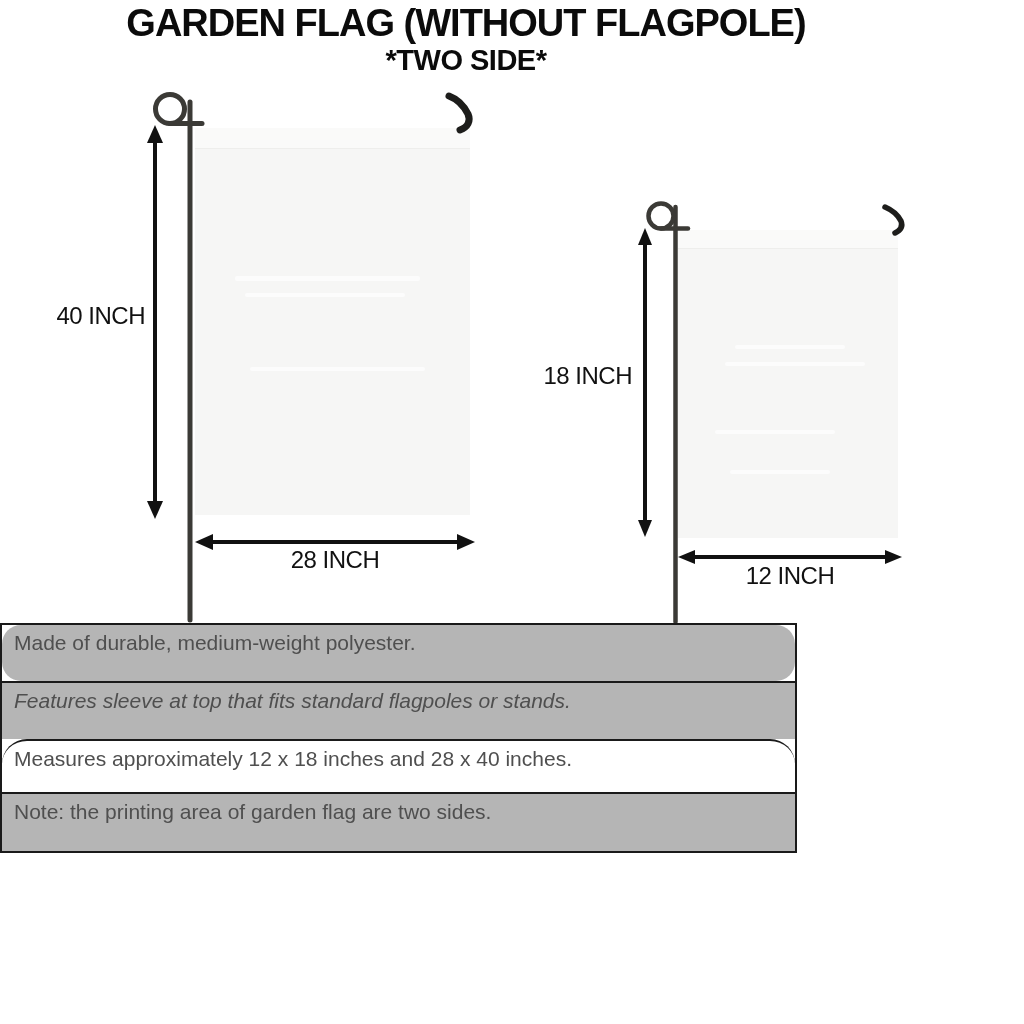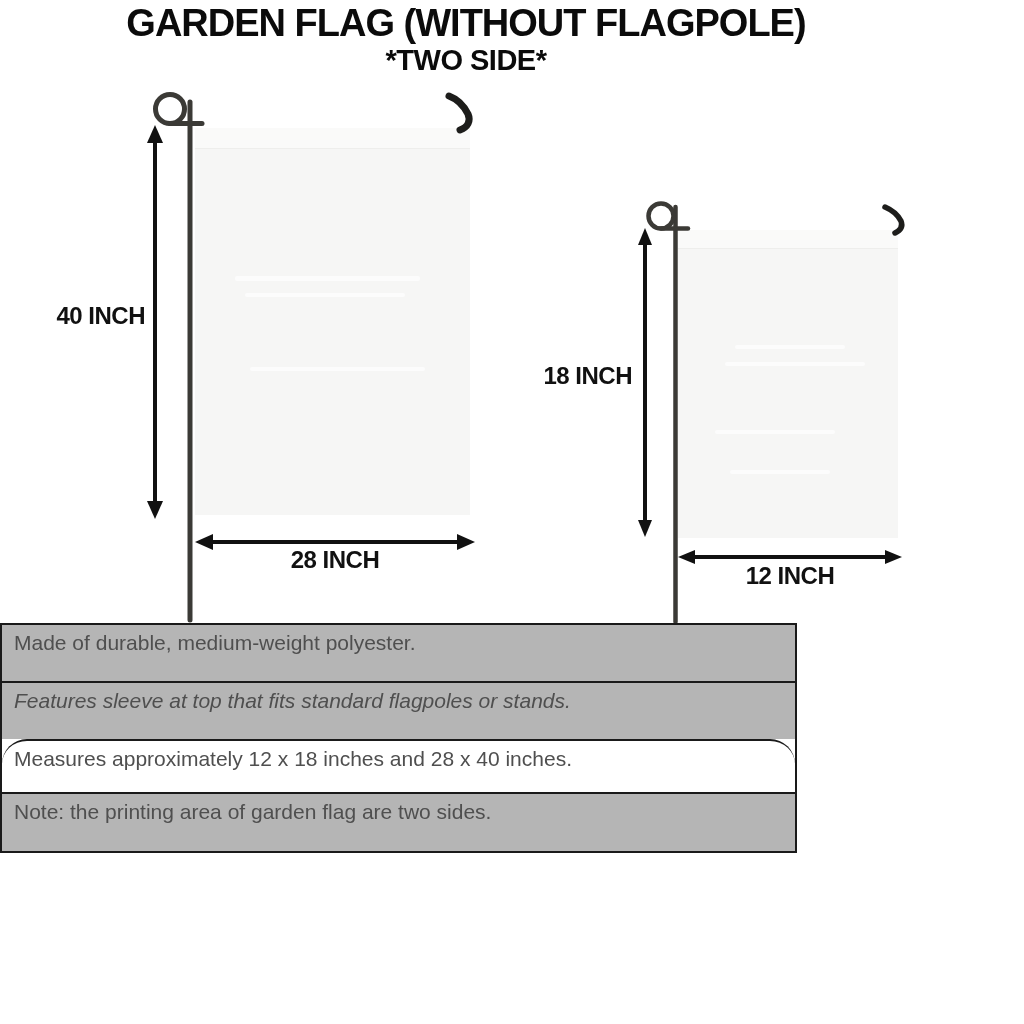--- a/index.html
+++ b/index.html
@@ -21,30 +21,30 @@
   .streak{position:absolute;background:rgba(255,255,255,0.65);border-radius:2px;}
 
   
   .overlay{position:absolute;left:0;top:0;width:1024px;height:1024px;pointer-events:none;}
   .pole{stroke:var(--pole,#3b3a36);fill:none;stroke-linecap:round;}
   .hook{stroke:var(--hook,#1d1d1b);fill:none;stroke-linecap:round;}
   .dim-line{stroke:var(--arrow,#111111);}
   .dim-head{fill:var(--arrow,#111111);}
 
   
-  .dim-label{position:absolute;font-size:24px;font-weight:700;color:var(--label-text,#111111);letter-spacing:-0.5px;}
+  .dim-label{position:absolute;font-size:24px;font-weight:400;color:var(--label-text,#111111);letter-spacing:-0.5px;}
   .lbl-40{left:30px;top:302px;width:115px;text-align:right;}
   .lbl-28{left:197px;top:546px;width:276px;text-align:center;}
   .lbl-18{left:520px;top:362px;width:112px;text-align:right;}
   .lbl-12{left:680px;top:562px;width:220px;text-align:center;}
 
   
   .feature-table{position:absolute;left:0;top:623px;width:797px;border:2px solid var(--table-border,#1a1a1a);box-sizing:border-box;background:#fff;}
   .feature-row{box-sizing:border-box;padding:5px 10px 0 12px;font-size:21px;line-height:1.25;color:var(--row-text,#4f4f4f);border-top:2px solid var(--table-border,#1a1a1a);}
-  .feature-row:first-child{border-top:none;}
+  .feature-row:first-child{border-top:none;border-radius:19px;}
   .feature-row.shaded{background:var(--row-shaded-bg,#b5b5b5);}
   .feature-row.plain{background:var(--row-plain-bg,#ffffff);}
   .row-h1{height:56px;} .row-h2{height:59px;} .row-h3{height:58px;font-style:italic;} .row-h4{height:53px;border-radius:25px;} .row-h5{height:59px;}
 </style>
 </head>
 <body>
 
 <div class="canvas">
 
   <div class="title-block">

